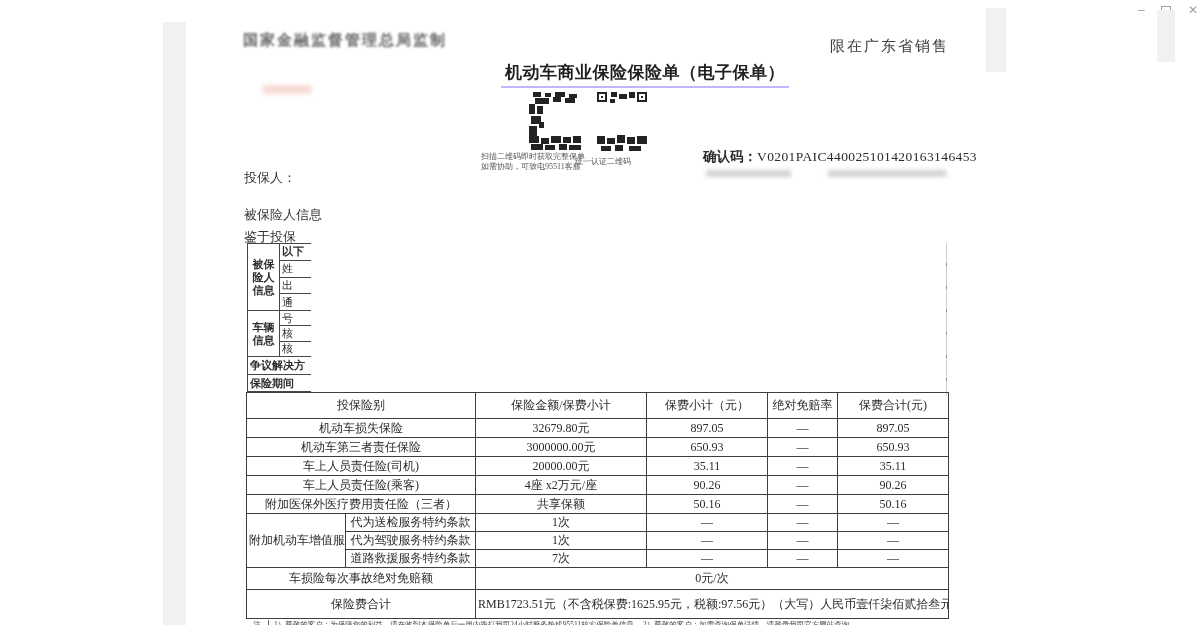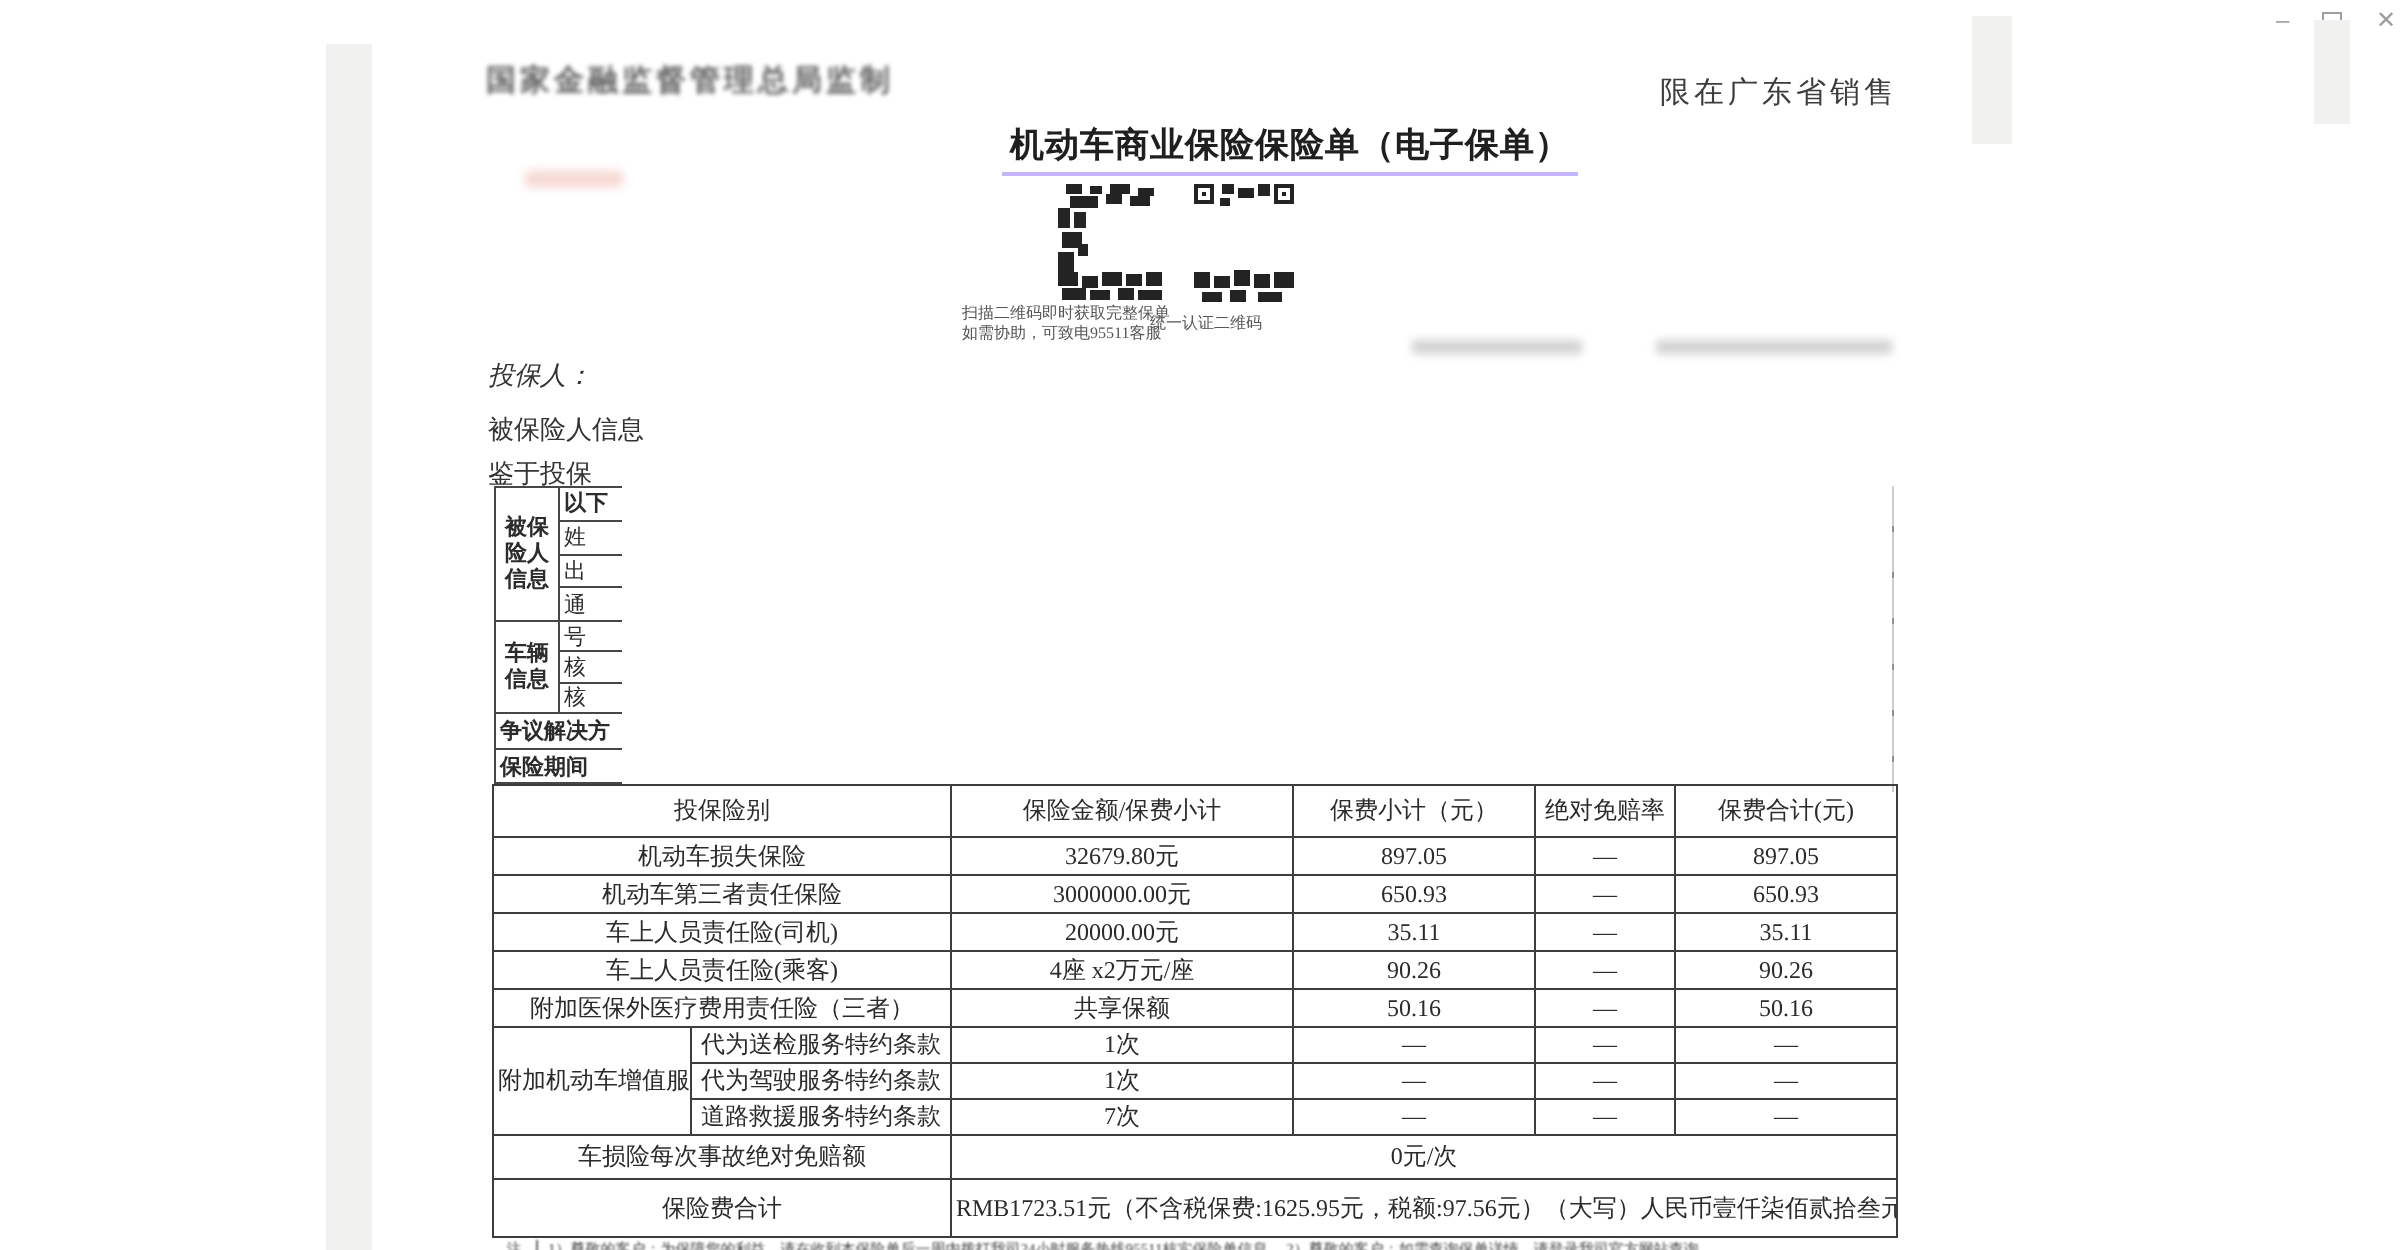--- a/index.html
+++ b/index.html
@@ -146,24 +146,27 @@
         <rect x="44" y="4" width="2" height="2"></rect>
     </g>
   </svg>
 
   <div class="qr-cap" style="left:481px;top:152px;width:108px;">
     <div>扫描二维码即时获取完整保单</div>
     <div>如需协助，可致电95511客服</div>
   </div>
   <div class="qr-cap" style="left:575px;top:157px;">统一认证二维码</div>
 
+  <div class="confirm-line">
+    <span class="lbl">确认码：</span><span class="code">V0201PAIC440025101420163146453</span>
+  </div>
   <div class="redact-bar" style="left:706px;top:170px;width:85px;"></div>
   <div class="redact-bar" style="left:828px;top:170px;width:118px;"></div>
 
-  <div class="field" style="top:179px;font-style:italic;">投保人：</div>
+  <div class="field" style="top:169px;">投保人：</div>
   <div class="field" style="top:206px;">被保险人信息</div>
   <div class="field" style="top:228px;">鉴于投保</div>
 
   <div class="info">
     <div class="grp" style="height:66px;">
       <div class="gl">被保险人信息</div>
       <div class="gr">
         <div class="r" style="flex:1;font-weight:bold;">以下</div>
         <div class="r" style="flex:1;">姓</div>
         <div class="r" style="flex:1;">出</div>

